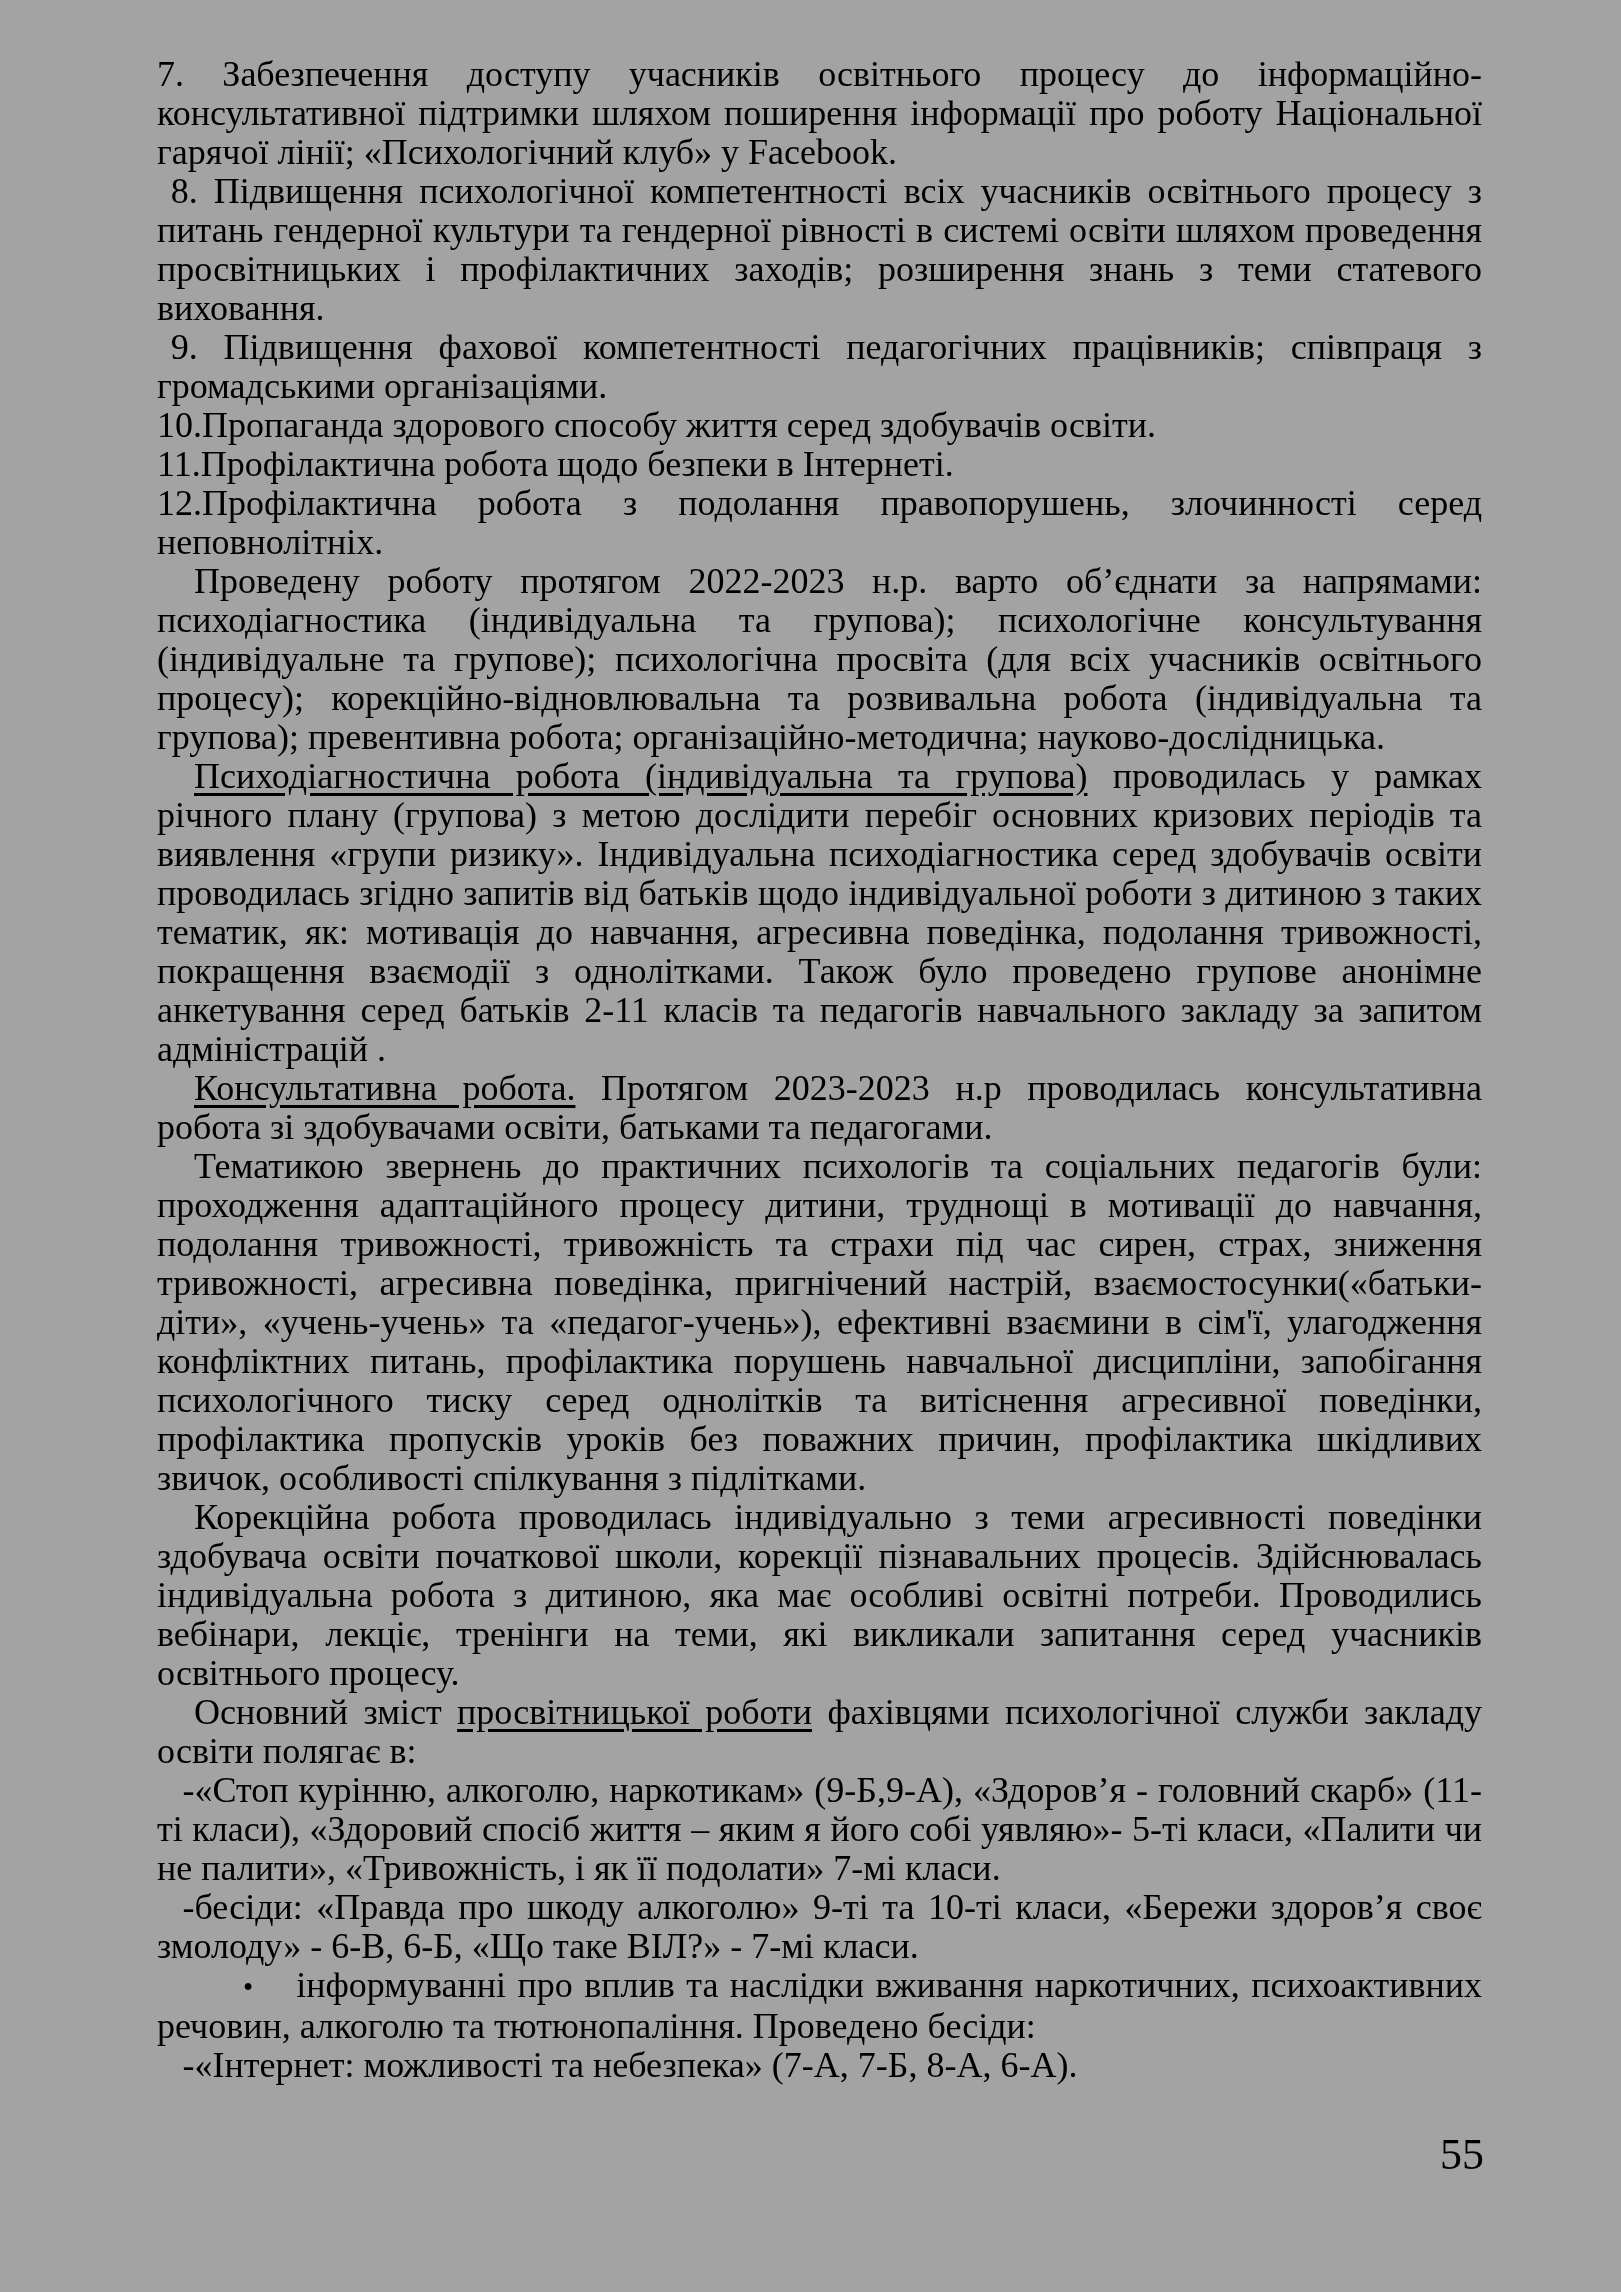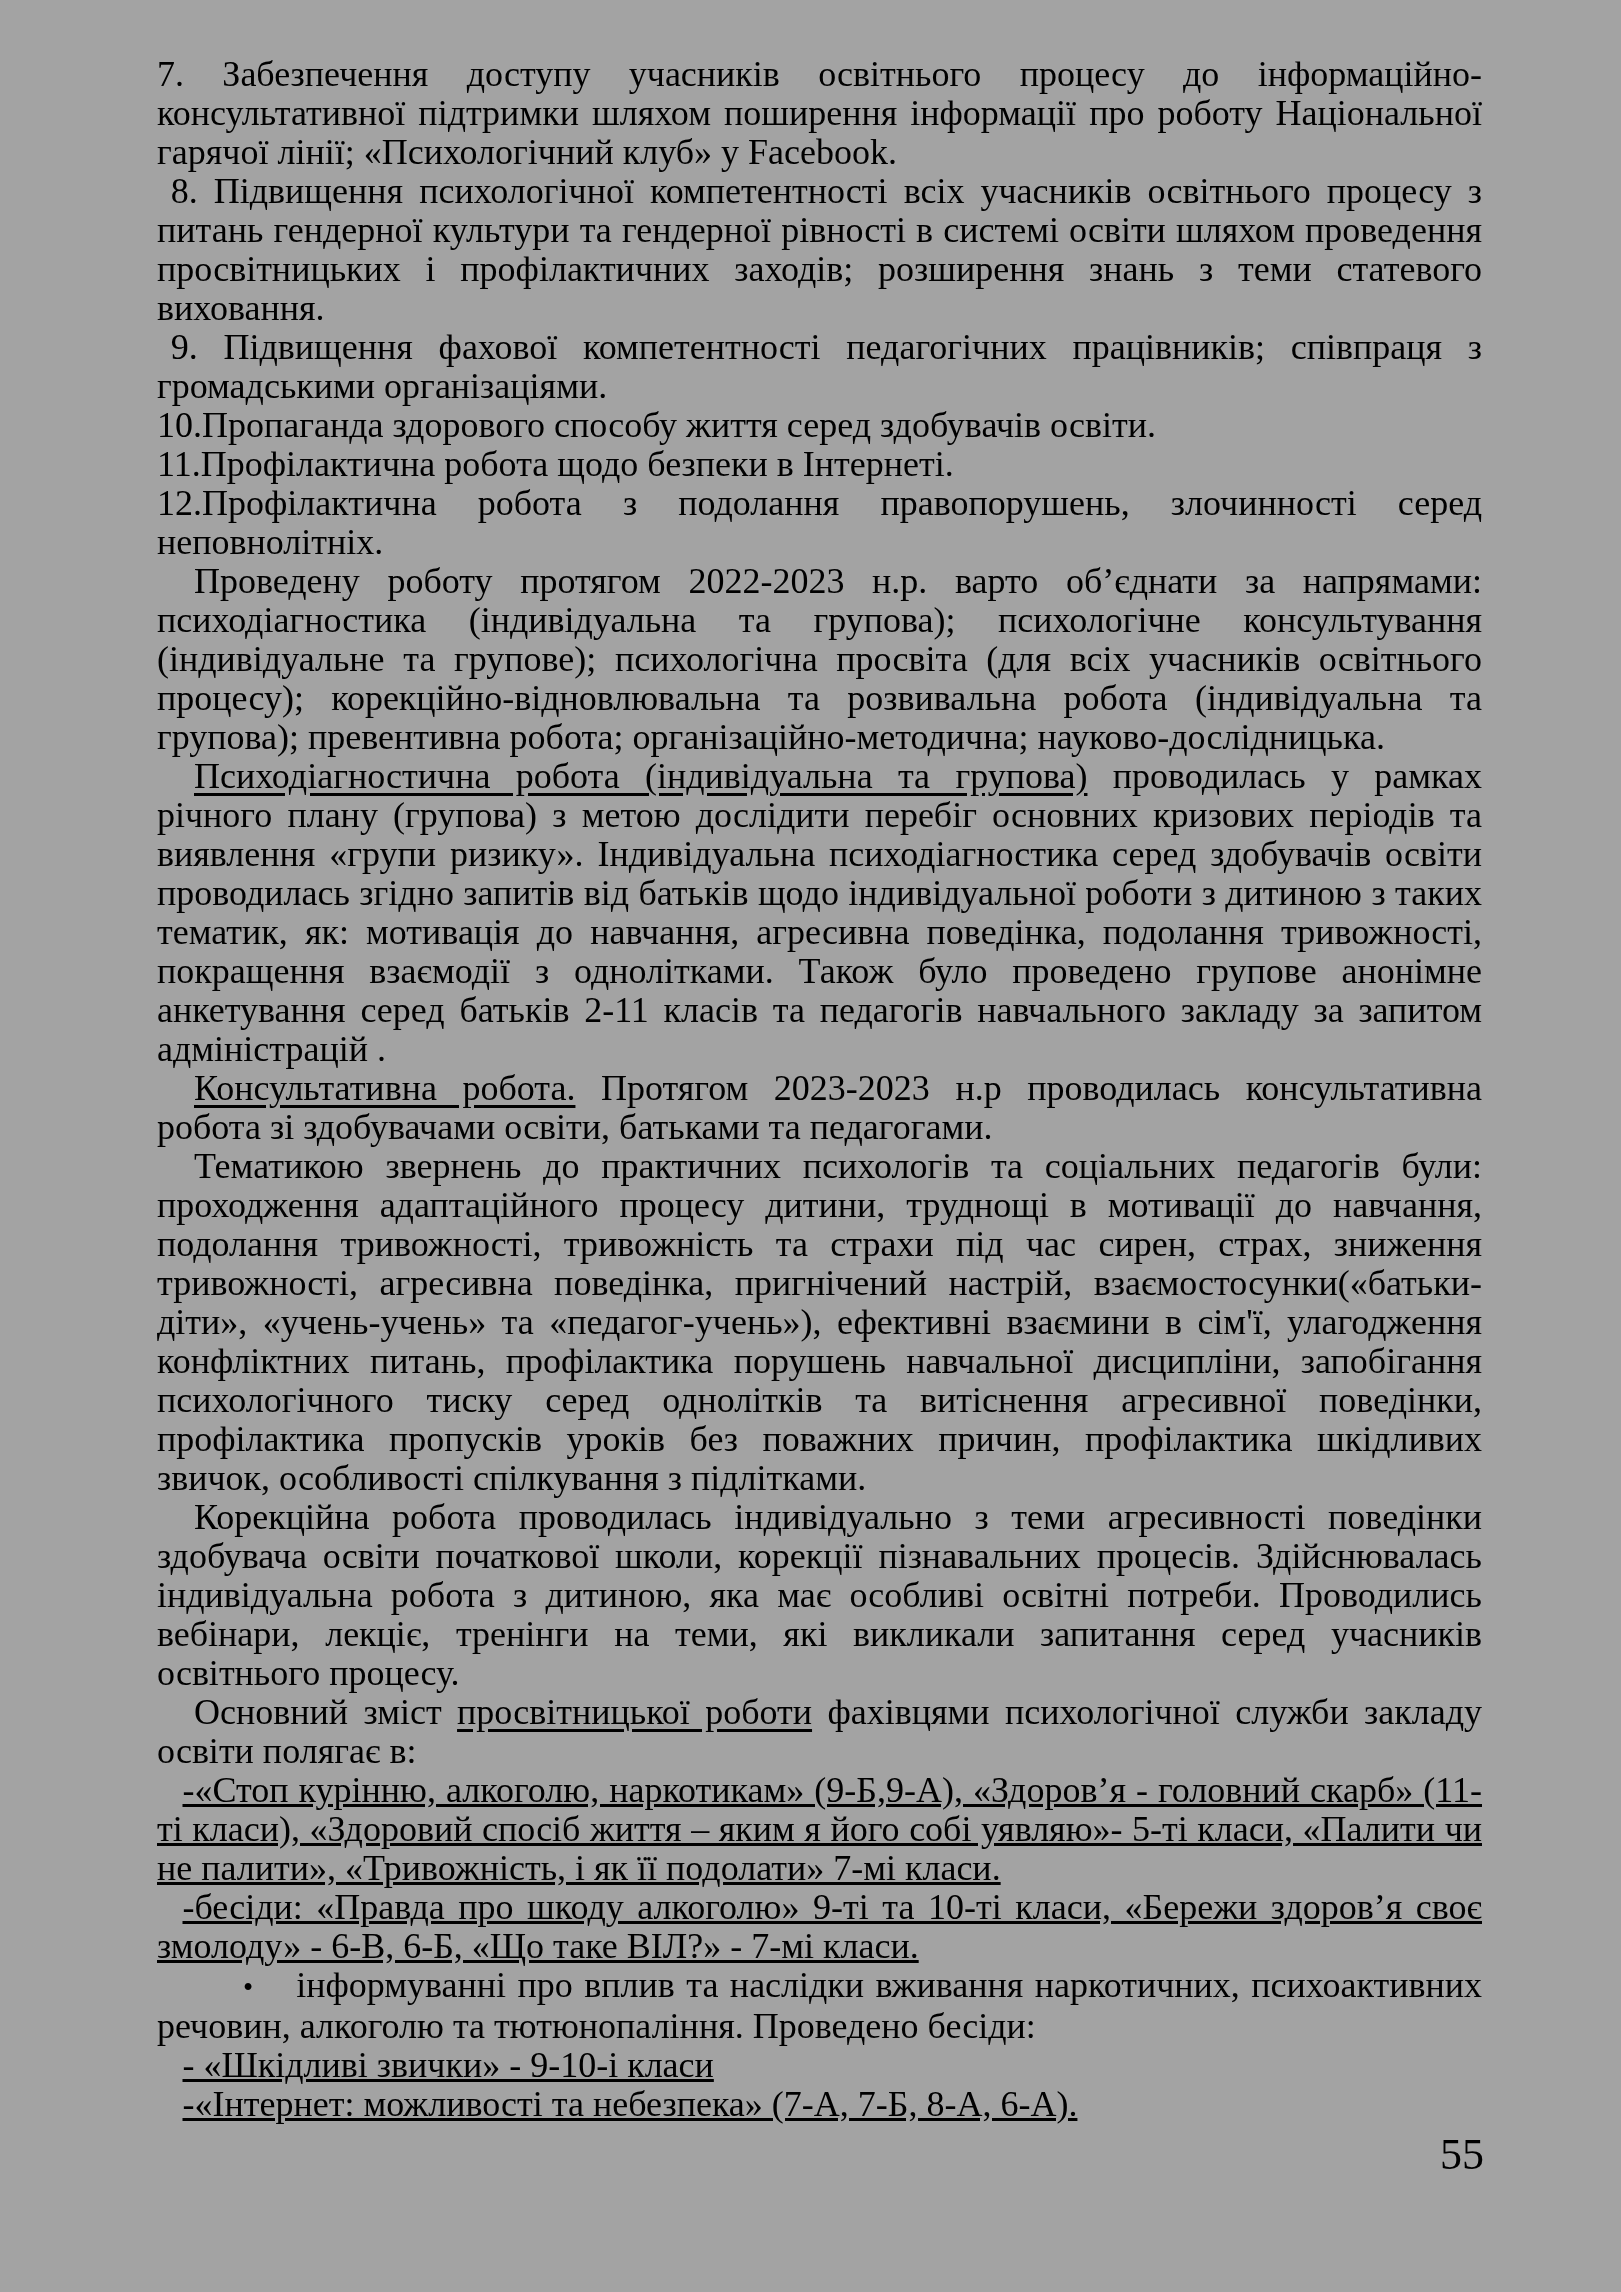--- a/index.html
+++ b/index.html
@@ -20,21 +20,21 @@
     padding: 55px 139px 0 157px;
     overflow: hidden;
   }
   p {
     margin: 0;
     padding: 0;
   }
   .j { text-align: justify; }
   .indent    { text-indent: 37px; }
   .indent-sm { text-indent: 13.7px; }
-  .dash      { text-indent: 25.5px; text-decoration: underline; }
+  .dash      { text-indent: 25.5px; }
   .bullet-row { text-indent: 86px; }
   .bullet-glyph {
     padding-right: 43px;
     font-size: 29px;
   }
   .u { text-decoration: underline; text-underline-offset: 4.9px; }
   b { font-weight: normal; }
   .page-number {
     position: absolute;
     top: 2135px;
@@ -72,21 +72,20 @@
 
   <p class="j indent"><span>Основний зміст </span><span class="u">просвітницької роботи</span><span> фахівцями  психологічної служби закладу освіти полягає в:</span></p>
 
 
   <p class="j dash">-«Стоп курінню, алкоголю, наркотикам» (9-Б,9-А), «Здоров’я - головний скарб» (11-ті класи), «Здоровий спосіб життя – яким я його собі уявляю»-  5-ті класи, «Палити чи не палити»,  «Тривожність, і як її подолати» 7-мі класи.</p>
 
   <p class="j dash">-бесіди: «Правда про шкоду алкоголю» 9-ті та 10-ті класи, «Бережи здоров’я своє змолоду» - 6-В, 6-Б, «Що таке ВІЛ?» - 7-мі класи.</p>
 
   <p class="j bullet-row"><span class="bullet-glyph">•</span><span>інформуванні про вплив та наслідки вживання наркотичних, психоактивних речовин, алкоголю та тютюнопаління. Проведено бесіди:</span></p>
 
-  <p class="dash">- «Шкідливі звички» - 9-10-і класи</p>
 
 
   <p class="dash">-«Інтернет: можливості та небезпека» (7-А, 7-Б, 8-А, 6-А).</p>
 
   <div class="page-number">55</div>
 
 </div>
 
 
 </body></html>

